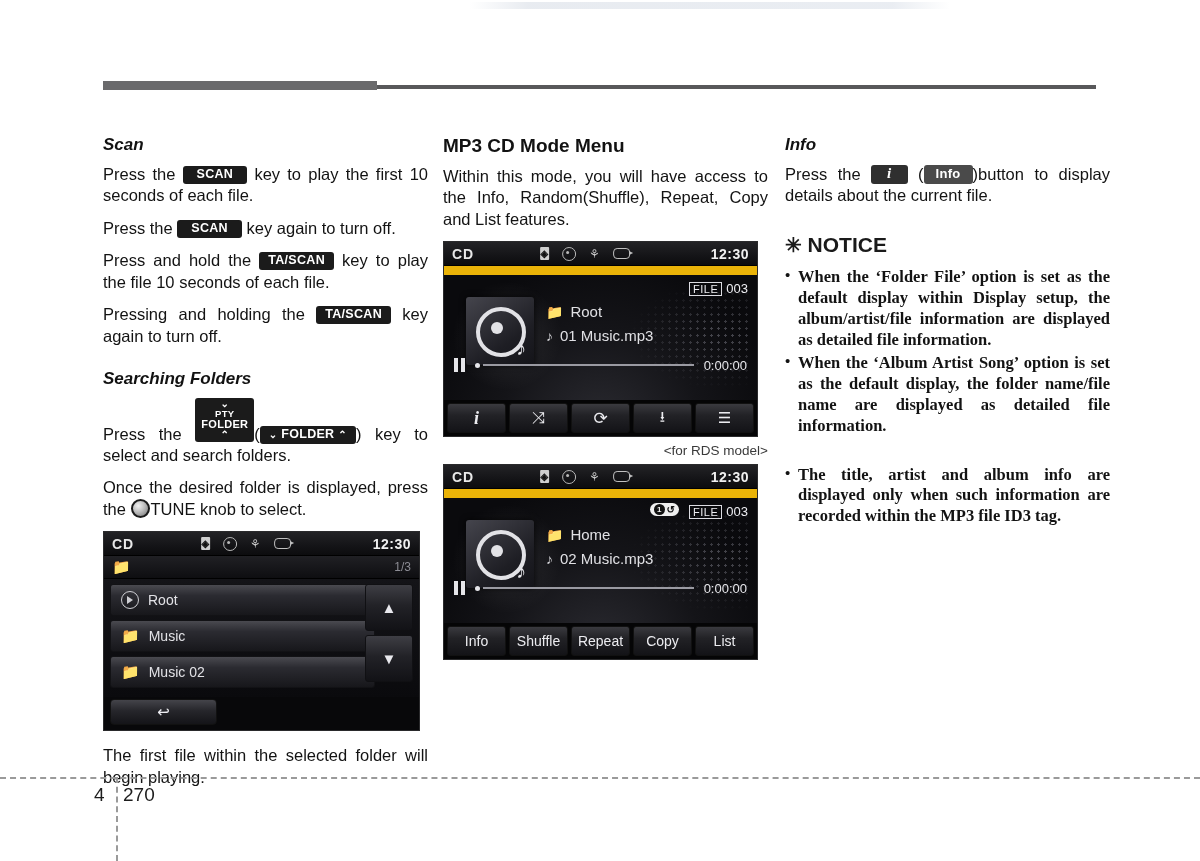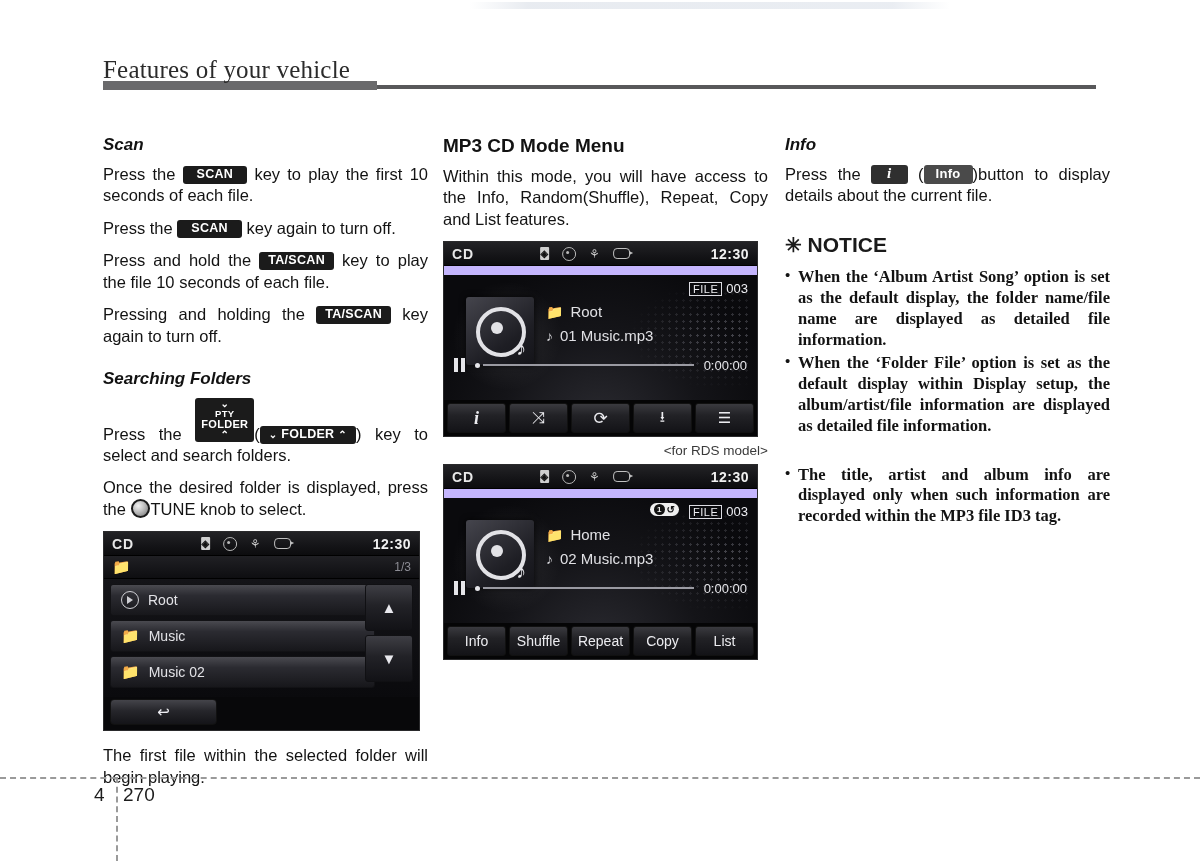--- a/index.html
+++ b/index.html
@@ -50,21 +50,21 @@
   
   .notice-h{font-weight:bold;font-size:21px;margin:0 0 10px 0;font-family:"Liberation Sans",sans-serif;}
   .notice-h .star{font-size:20px;}
   ul.notice{margin:0;padding:0;list-style:none;}
   ul.notice li{font-family:"Liberation Serif",serif;font-weight:bold;font-size:16.5px;
      line-height:1.27;text-align:justify;position:relative;padding-left:13px;margin-bottom:2px;color:#131313;}
   ul.notice li:before{content:"\2022";position:absolute;left:0;top:-1px;font-size:15px;}
   ul.notice li.gap{margin-top:28px;}
 
   
-  .screen{position:relative;background:#c4b5fd;border:1px solid #2a2a2c;overflow:hidden;
+  .screen{position:relative;background:#eab308;border:1px solid #2a2a2c;overflow:hidden;
      font-family:"Liberation Sans",sans-serif;color:#dcdcdc;}
   .sbar{height:23px;background:linear-gradient(180deg,#232326 0%,#141417 60%,#0c0c0e 100%);
      display:flex;align-items:center;position:relative;border-bottom:1px solid #000;}
   .sbar .src{font-size:14px;font-weight:bold;letter-spacing:1px;margin-left:8px;color:#e8e8e8;}
   .sbar .ico-row{position:absolute;left:45%;transform:translateX(-50%);display:flex;gap:13px;align-items:center;}
   .sbar .clock{position:absolute;right:8px;font-size:14px;font-weight:bold;letter-spacing:.5px;color:#f0f0f0;}
   .bt{width:9px;height:13px;background:#cfcfcf;color:#111;font-size:10px;font-weight:bold;
       display:flex;align-items:center;justify-content:center;border-radius:1px;}
   .disc{width:12px;height:12px;border:1.5px solid #b9b9b9;border-radius:50%;position:relative;}
   .disc:after{content:"";position:absolute;left:3.5px;top:3.5px;width:3px;height:3px;background:#b9b9b9;border-radius:50%;}
@@ -151,21 +151,20 @@
 </style>
 </head>
 <body>
 
 <div class="page">
 
   <div class="scan-band"></div>
 
   <div class="hdr-rule"></div>
   <div class="hdr-rule-dark"></div>
-  <div class="hdr-title">Features of your vehicle</div>
 
   <div class="col col-1">
 
     <h3 class="sub">Scan</h3>
 
     <p class="body">
       <span>Press the</span>
       <span class="key wide">SCAN</span>
       <span>key to play the first 10 seconds of each file.</span>
     </p>
@@ -367,22 +366,22 @@
       <span class="key ital">i</span>
       (<span class="key grey">Info</span><span>)button to display details about the current file.</span>
     </p>
 
     <div class="notice-h" style="margin-top:26px;">
       <span class="star">✳</span>
       <span>NOTICE</span>
     </div>
 
     <ul class="notice">
+      <li>When the ‘Folder File’ option is set as the default display within Display setup, the album/artist/file information are displayed as detailed file information.</li>
       <li>When the ‘Album Artist Song’ option is set as the default display, the folder name/file name are displayed as detailed file information.</li>
-      <li>When the ‘Folder File’ option is set as the default display within Display setup, the album/artist/file information are displayed as detailed file information.</li>
       <li class="gap">The title, artist and album info are displayed only when such information are recorded within the MP3 file ID3 tag.</li>
     </ul>
   </div>
 
   <div class="foot-dash"></div>
   <div class="foot-vert"></div>
   <div class="foot-num">4</div>
   <div class="foot-num2">270</div>
 </div>
 

